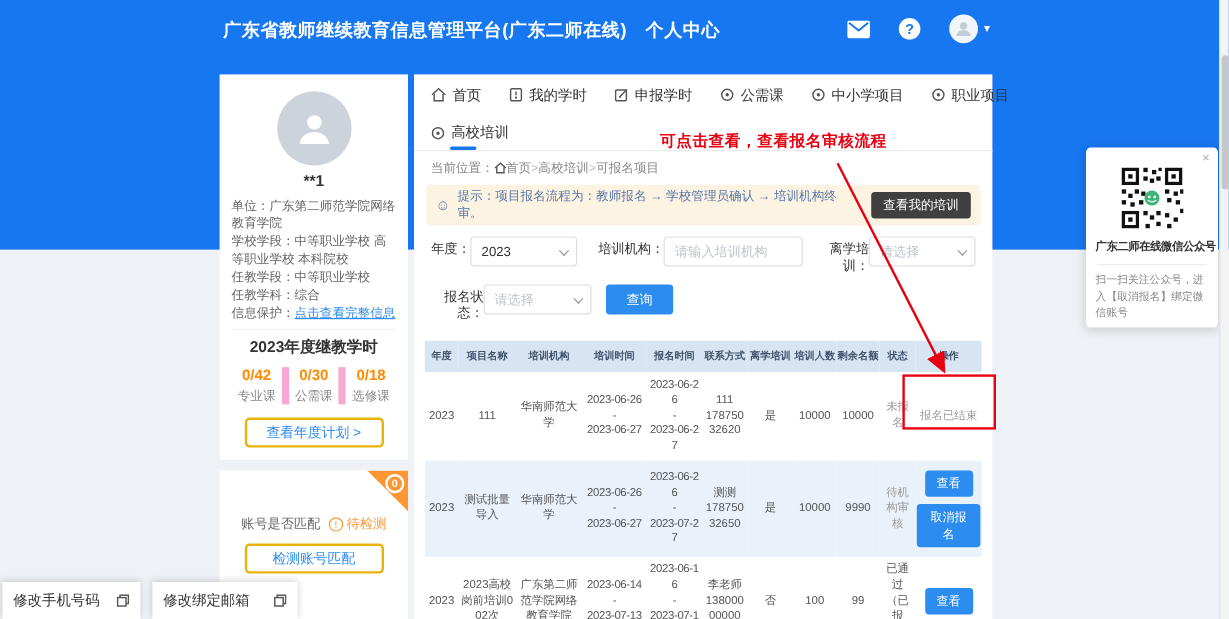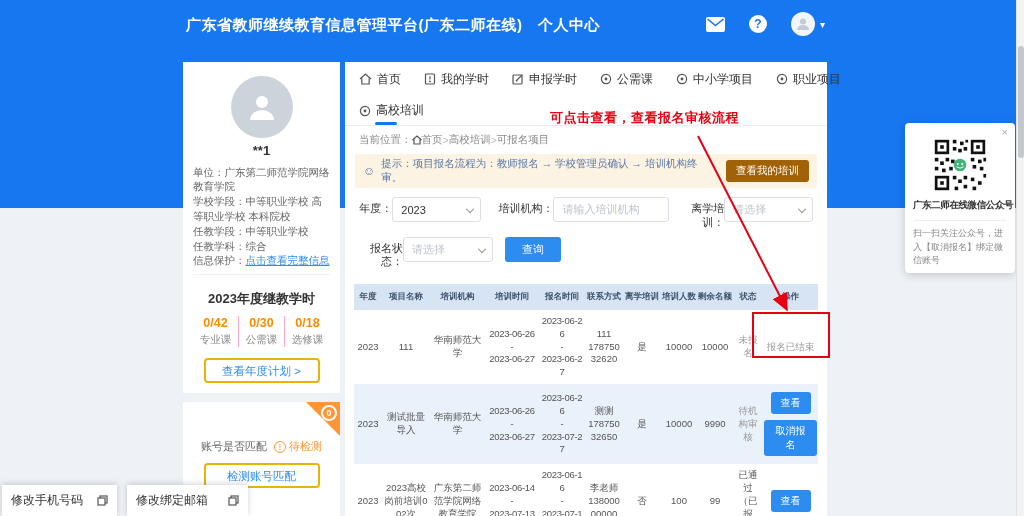--- a/index.html
+++ b/index.html
@@ -23,25 +23,25 @@
   
   .sidebar{position:absolute;left:183px;top:62px;width:157px;height:454px;display:flex;flex-direction:column;gap:9px;z-index:2}
   .card{background:#fff}
   .profile-card{padding:10px 10px 4px}
   .avatar-big{width:62px;height:62px;border-radius:50%;background:#ccd3db;margin:4px auto 5px;display:flex;align-items:center;justify-content:center}
   .profile-name{text-align:center;font-weight:bold;color:#333;font-size:13px;margin-bottom:7px}
   .profile-lines{font-size:10.5px;color:#666;line-height:1.35}
   .profile-lines div{margin-bottom:1px}
   .privacy-line{font-size:10.5px;color:#666;margin-top:1px}
   .privacy-link{color:#2d8cf0;text-decoration:underline;cursor:pointer}
-  .hours-block{border-top:1px solid #f1f1f1;margin-top:6px;padding-top:15px}
+  .hours-block{border-top:1px solid #f1f1f1;margin-top:6px;padding-top:5px}
   .hours-title{text-align:center;font-size:13px;font-weight:bold;color:#333}
   .stats{display:flex;text-align:center;padding:8px 0 2px}
   .stat{flex:1}
-  .stat+.stat{border-left:1px solid #f9a8d4}
+  .stat+.stat{border-left:6px solid #f9a8d4}
   .stat .v{color:#ff8a00;font-weight:bold;font-size:12.5px}
   .stat .l{color:#888;font-size:10.5px;margin-top:3px}
   .btn-outline{display:block;margin:9px auto 6px;width:116px;height:25px;line-height:23px;text-align:center;border:2px solid #eab308;color:#2d8cf0;font-size:11.5px;border-radius:4px;background:#fff;cursor:pointer}
   .detect-card{position:relative;flex:1;padding:22px 10px 0;text-align:center;overflow:hidden}
   .corner-tri{position:absolute;top:0;right:0;width:0;height:0;border-top:34px solid #ff9635;border-left:34px solid transparent}
   .corner-badge{position:absolute;top:3px;right:3px;width:16px;height:16px;border-radius:50%;background:#ff9635;border:2px solid #fff;color:#fff;font-size:9px;line-height:12px;font-weight:bold;text-align:center}
   .detect-title{font-size:12px;font-weight:bold;color:#333;line-height:1.55}
   .match-row{margin:15px 0 2px;font-size:11px;color:#666;display:flex;justify-content:center;align-items:center;gap:7px}
   .warn-text{color:#ff9635;display:flex;align-items:center;gap:3px}
   .warn-i{display:inline-block;width:12px;height:12px;border:1px solid #ff9635;border-radius:50%;color:#ff9635;font-size:8.5px;line-height:11px;text-align:center}
@@ -49,21 +49,21 @@
   
   .main-card{position:absolute;left:345px;top:62px;width:482px;background:#fff;padding-bottom:8px;z-index:2}
   .nav{display:flex;align-items:center;height:34px;padding:0 14px;gap:23px}
   .nav-item{display:flex;align-items:center;gap:5px;font-size:12px;color:#333;cursor:pointer;white-space:nowrap}
   .subtab-row{position:relative;height:30px;border-bottom:1px solid #ebebeb;display:flex;align-items:center;padding:0 14px;gap:5px;font-size:12px;color:#333}
   .subtab-underline{position:absolute;bottom:0;left:30px;width:22px;height:3px;background:#1677f0;border-radius:2px}
   .breadcrumb{display:flex;align-items:center;gap:0;padding:7px 14px 5px;font-size:10.5px;color:#888}
   .crumb-sep{color:#bbb}
   .tip{margin:2px 10px 0;background:#fdf3e2;border-radius:3px;display:flex;align-items:center;gap:6px;padding:3px 8px;font-size:10.5px;color:#5878a8}
   .tip-icon{color:#5878a8;font-size:12px}
-  .tip-btn{margin-left:3px;background:#a16207;color:#fff;font-size:10.5px;padding:4px 10px;border-radius:3px;border:none;cursor:pointer;white-space:nowrap}
+  .tip-btn{margin-left:3px;background:#404040;color:#fff;font-size:10.5px;padding:4px 10px;border-radius:3px;border:none;cursor:pointer;white-space:nowrap}
   .filters{padding:9px 14px 4px;font-size:11px;color:#333}
   .f-row{display:flex;align-items:flex-start;margin-bottom:7px}
   .f-label{text-align:right;padding-top:5px;line-height:1.25}
   .w34{width:34px}.w62{width:62px}.w44{width:44px}
   .select{position:relative;border:1px solid #dcdfe6;border-radius:3px;height:25px;display:flex;align-items:center;padding:0 18px 0 8px;background:#fff;width:90px;cursor:pointer}
   .placeholder{color:#bfc4cc}
   .chev{position:absolute;right:7px;top:8px;width:6px;height:6px;border-right:1px solid #999;border-bottom:1px solid #999;transform:rotate(45deg)}
   .text-input{border:1px solid #dcdfe6;border-radius:3px;height:25px;display:flex;align-items:center;padding:0 8px;color:#bfc4cc;background:#fff;width:118px}
   .gap12{width:12px}
   .btn-primary{background:#2d8cf0;color:#fff;border:none;border-radius:3px;height:25px;padding:0 17px;font-size:11px;margin-left:12px;cursor:pointer}

